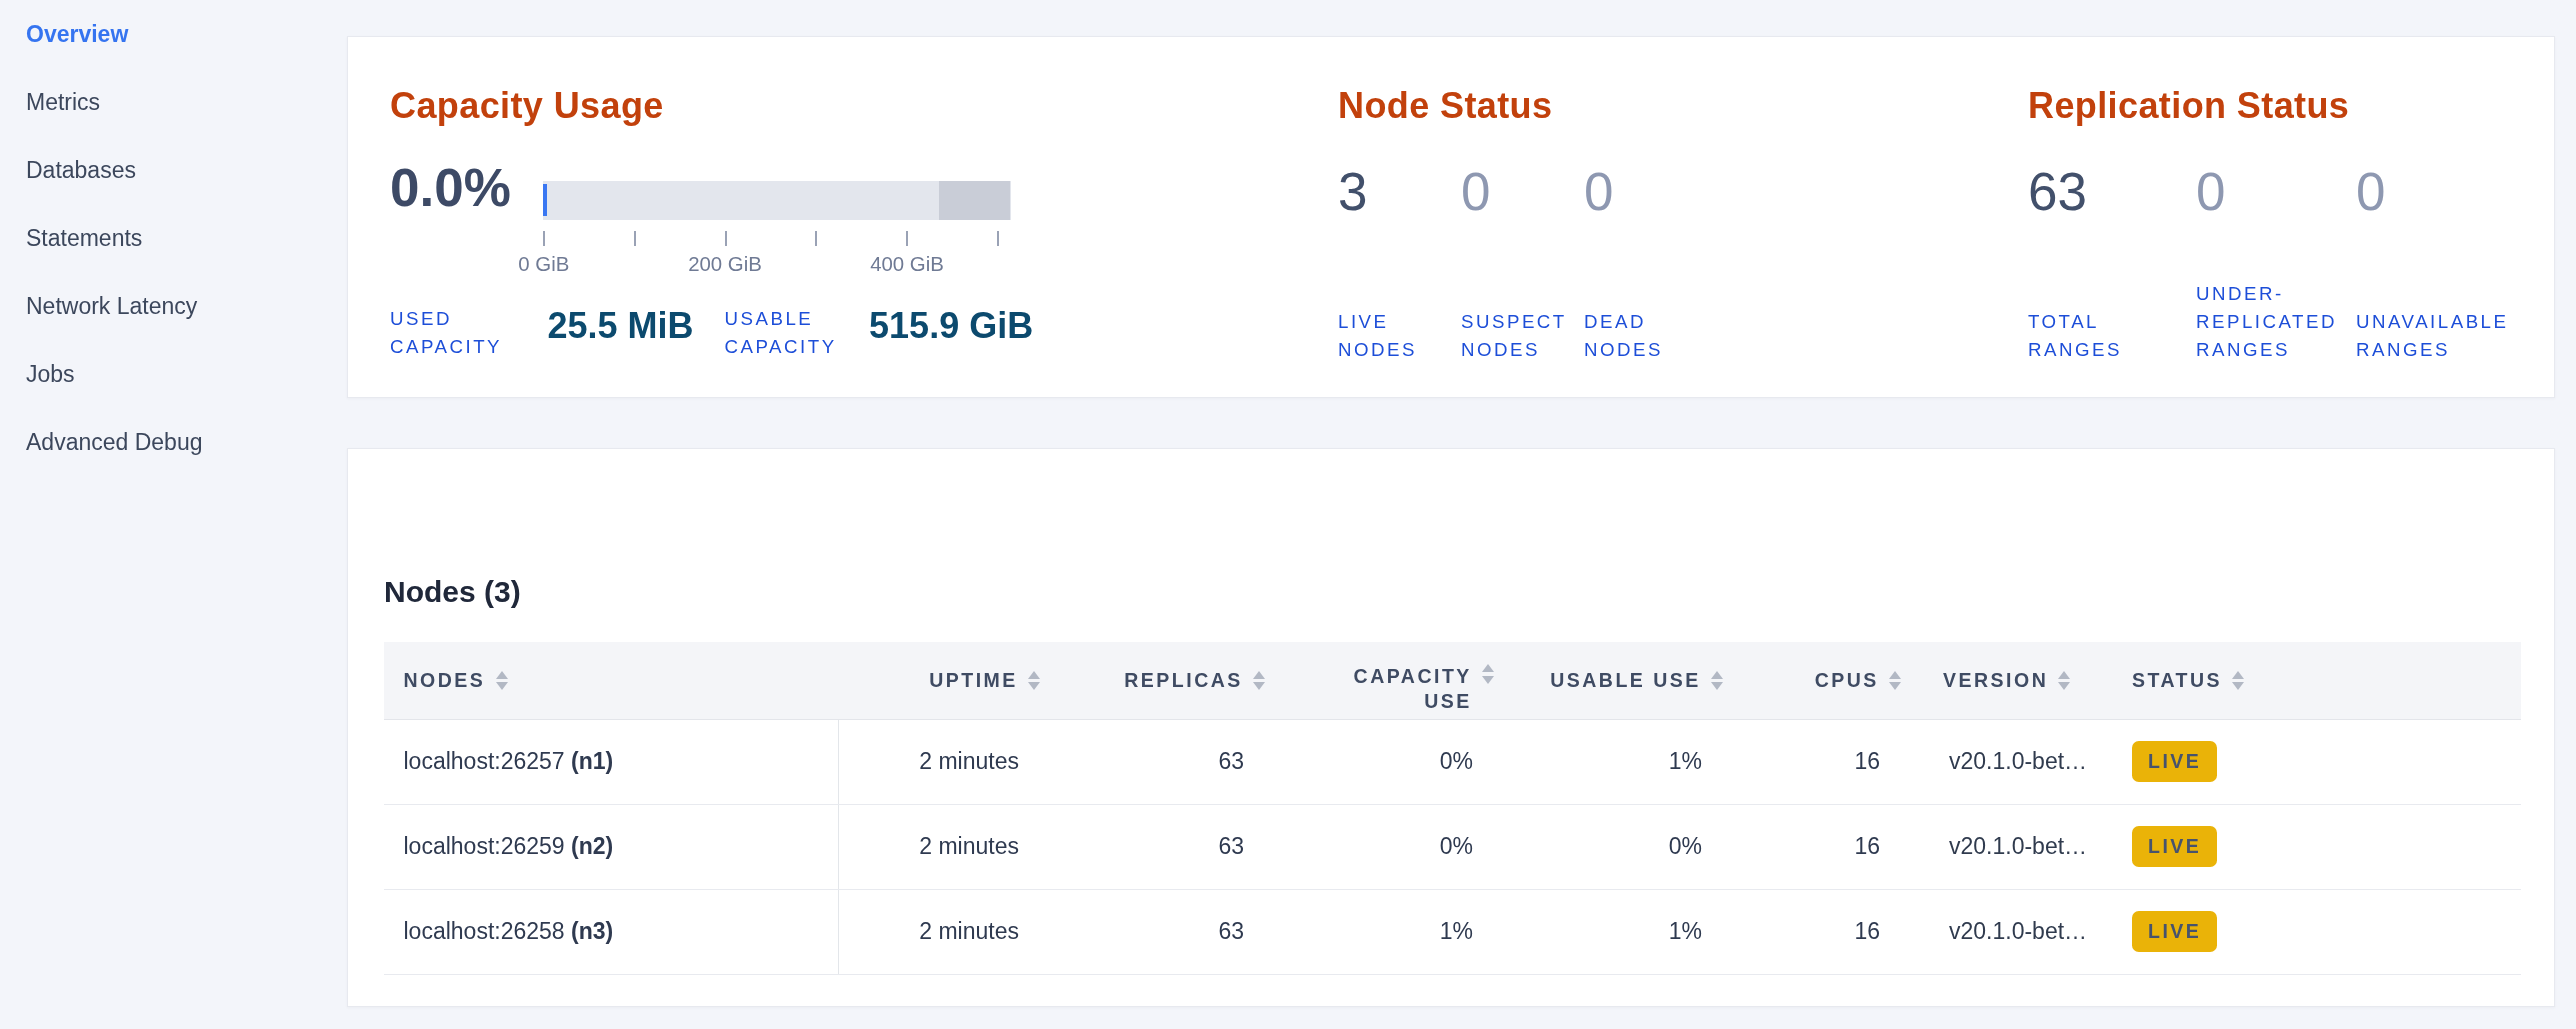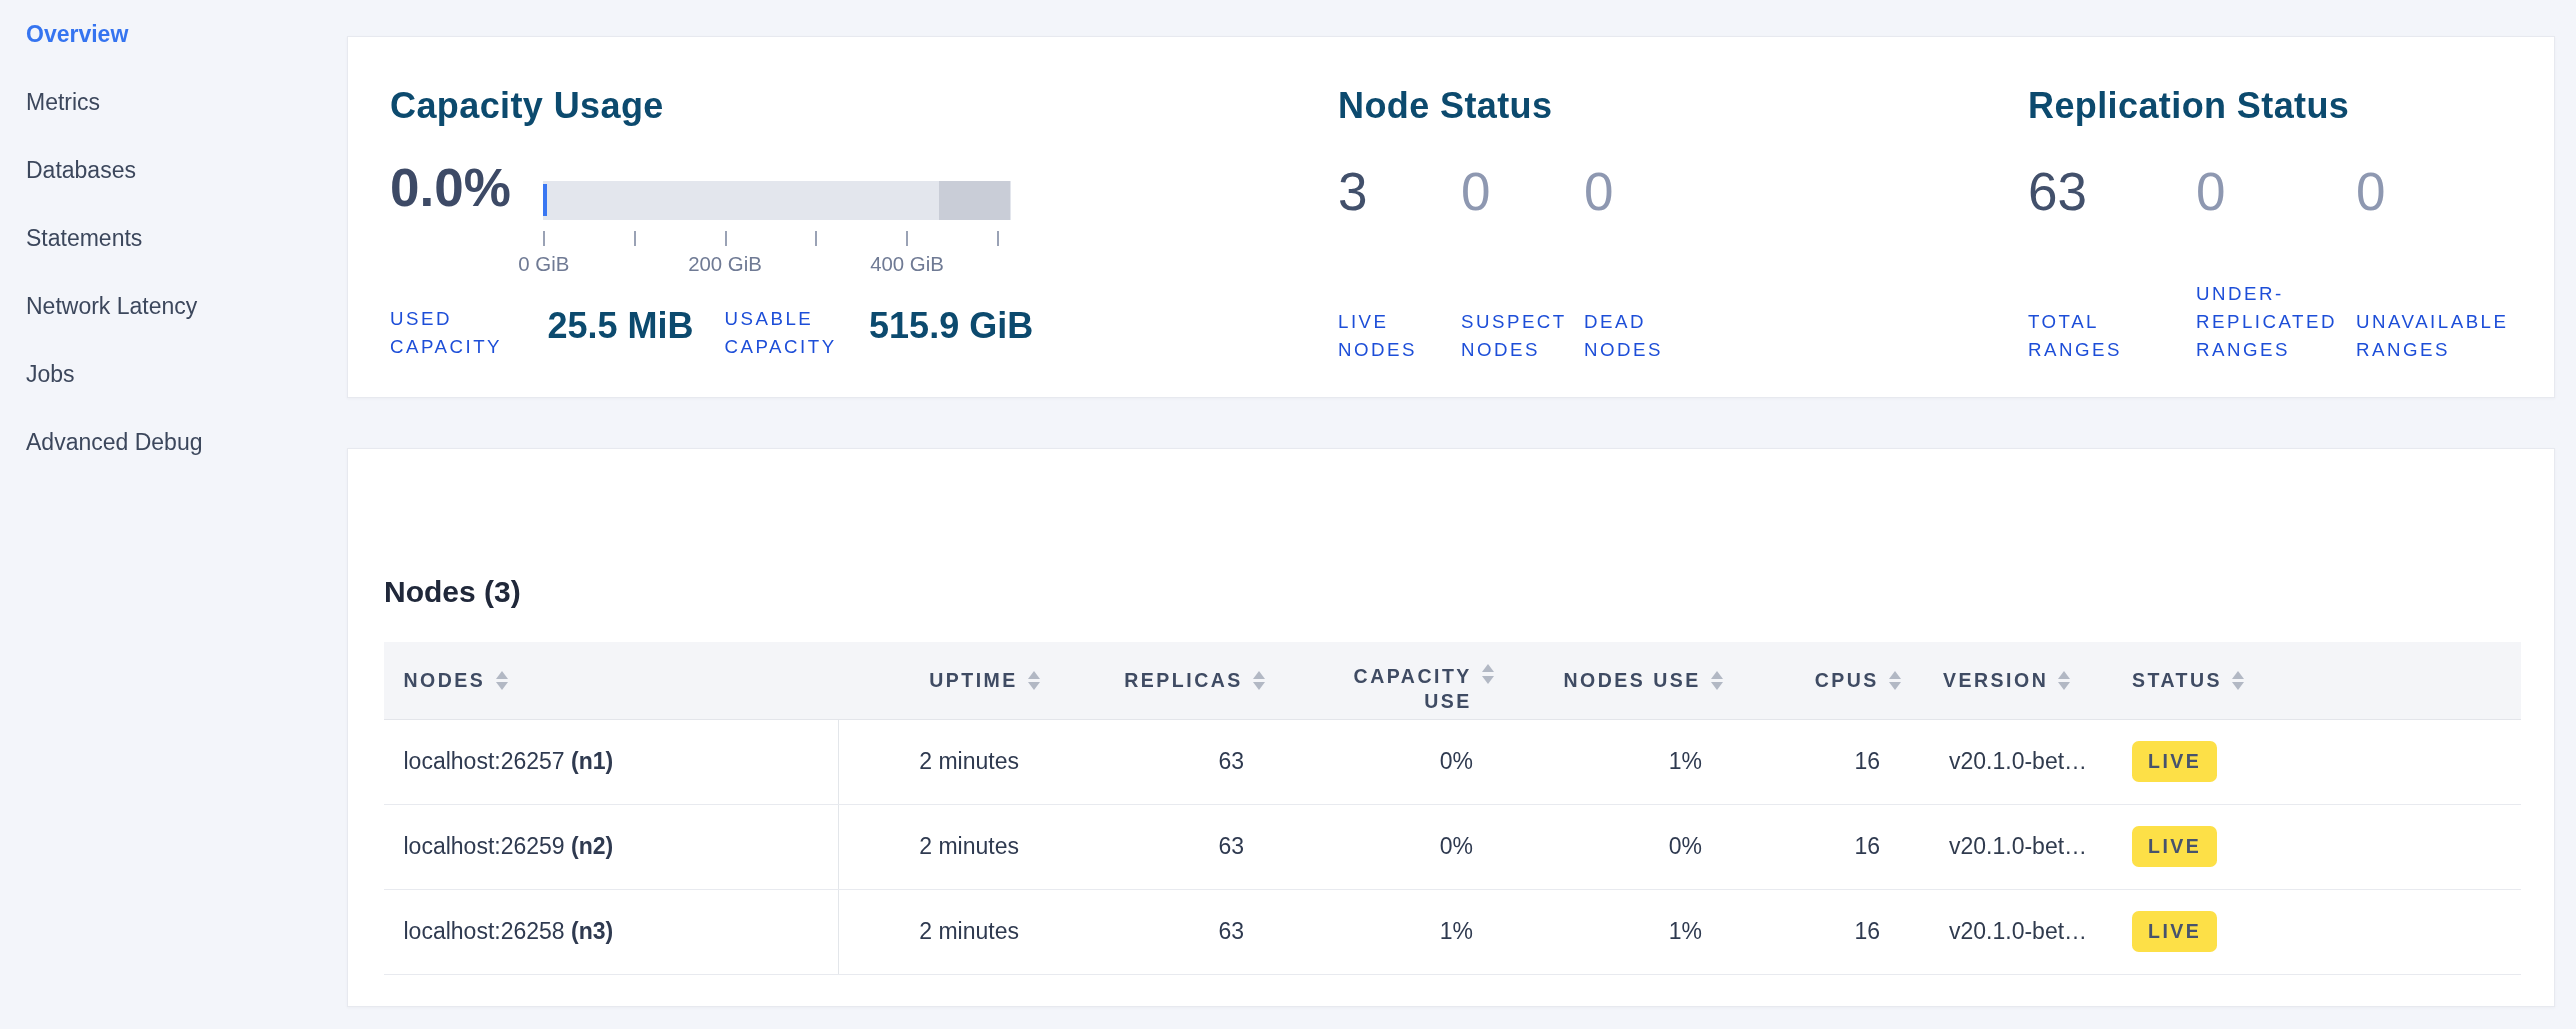--- a/index.html
+++ b/index.html
@@ -23,21 +23,21 @@
   
   .card {
     position:absolute; left:347px; width:2208px; background:#ffffff;
     border:0.8px solid #e7e9ef; box-shadow:0 0.8px 2.5px rgba(40,50,70,0.04);
   }
   #card-summary { top:36px; height:362px; }
   #card-nodelist { top:448px; height:559px; }
 
   .panel-title {
     position:absolute; top:48px; font-size:36px; font-weight:700;
-    color:#0c4a6e; letter-spacing:0.4px; white-space:nowrap;
+    color:#c2410c; letter-spacing:0.4px; white-space:nowrap;
   }
 
   
   .cap-percent {
     position:absolute; left:42px; top:121px; font-size:53px; line-height:59px;
     font-weight:700; color:#3d4a66;
   }
   .gauge { position:absolute; left:195px; top:144px; width:468px; height:39px; }
   .gauge-track { position:absolute; left:0; top:0; width:468px; height:39px; background:#e3e6ed; }
   .gauge-other { position:absolute; left:396px; top:0; width:71px; height:39px; background:#c9cdd7; }
@@ -111,21 +111,21 @@
   td {
     font-size:23px; color:#2f3a50; border-bottom:1.7px solid #e8eaef;
     vertical-align:middle; white-space:nowrap; overflow:hidden;
   }
   td.c-nodes { padding-left:19.5px; border-right:1.7px solid #e3e6ea; }
   td.num { text-align:right; padding-right:21px; }
   td.c-version { padding-left:48px; color:#303b4e; }
   td.c-status { padding-left:27px; }
   .node-id { font-weight:700; }
   .badge-live {
-    display:inline-block; background:#fde047; border-radius:6.8px;
+    display:inline-block; background:#eab308; border-radius:6.8px;
     padding:9.3px 16px; font-size:19.5px; font-weight:700; letter-spacing:2.5px; color:#47536d;
   }
 </style>
 </head>
 <body>
 
 <nav class="sidebar">
   <div class="side-item active">Overview</div>
   <div class="side-item">Metrics</div>
   <div class="side-item">Databases</div>
@@ -241,21 +241,21 @@
             <span class="th-inner">
                 <span class="th-label">CAPACITY USE</span>
             <span class="sort-arrows">
                   <span class="up"></span>
                   <span class="dn"></span>
                 </span>
               </span>
           </th>
           <th class="th-right">
             <span class="th-inner">
-                <span class="th-label">NODES USE</span>
+                <span class="th-label">USABLE USE</span>
             <span class="sort-arrows">
                   <span class="up"></span>
                   <span class="dn"></span>
                 </span>
               </span>
           </th>
           <th class="th-right">
             <span class="th-inner">
                 <span class="th-label">CPUS</span>
             <span class="sort-arrows">

